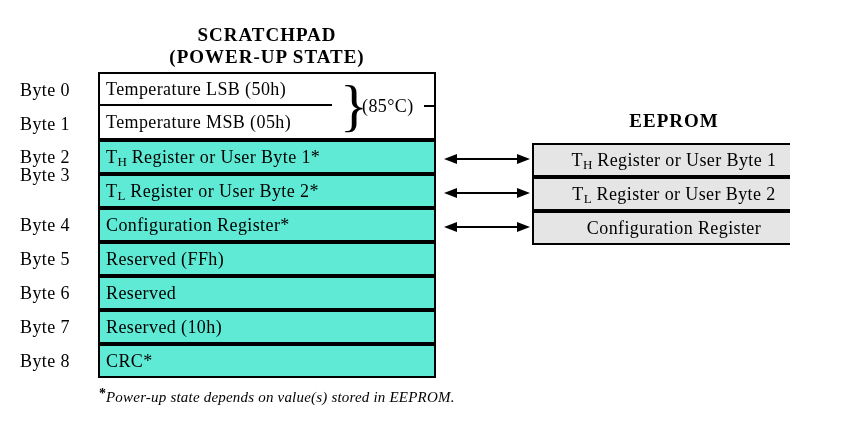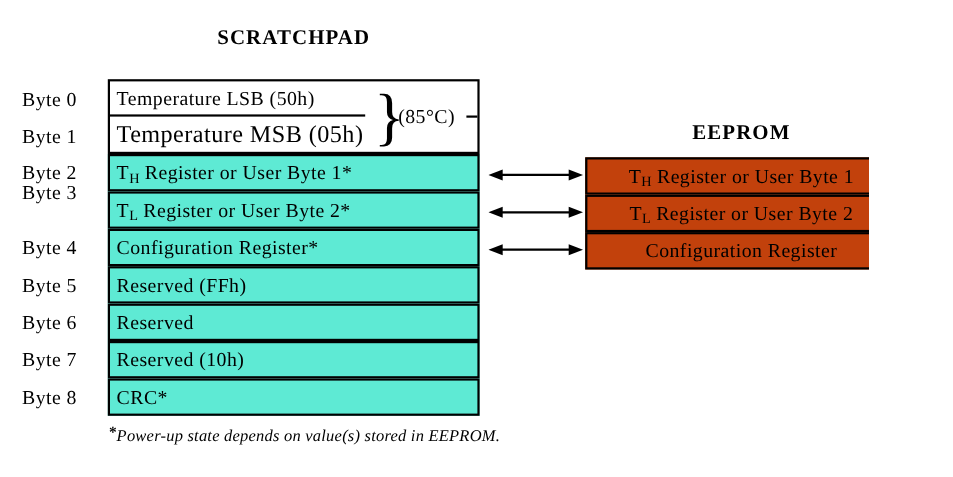--- a/index.html
+++ b/index.html
@@ -14,49 +14,50 @@
               font-weight:bold; font-size:19px; line-height:22px; letter-spacing:1px; }
   
   .byte-label { position:absolute; left:0; width:90px; height:22px; line-height:22px;
                 text-align:center; font-size:18px; letter-spacing:0.4px; }
   
   .sp-group { position:absolute; left:98px; top:72px; width:338px; height:68px;
               border:2px solid #000; box-sizing:border-box; background:#fff; }
   .sp-group .cell0 { position:absolute; left:0; top:0; width:232px; height:30px; line-height:30px;
                      padding-left:6px; font-size:18px; letter-spacing:0.4px; white-space:nowrap; }
   .sp-group .cell1 { position:absolute; left:0; top:32px; width:232px; height:32px; line-height:32px;
-                     padding-left:6px; font-size:22px; letter-spacing:0.4px; white-space:nowrap; }
+                     padding-left:6px; font-size:18px; letter-spacing:0.4px; white-space:nowrap; }
   .temp-divider { position:absolute; left:0; top:30px; width:232px; height:2px; background:#000; }
   .brace { position:absolute; left:240px; top:50%; transform:translateY(-50%);
            font-size:58px; line-height:58px; font-weight:normal; }
   .temp-note { position:absolute; left:262px; top:0; height:64px; display:flex; align-items:center;
                font-size:18px; letter-spacing:0.4px; white-space:nowrap; }
   .temp-dash { position:absolute; right:0; top:31px; width:10px; height:2px; background:#000; }
   
   .sp-row { position:absolute; left:98px; width:338px; height:34px; border:2px solid #000;
             box-sizing:border-box; background:#5eead4; line-height:30px; padding-left:6px;
             font-size:18px; letter-spacing:0.4px; white-space:nowrap; }
   .ee-row { position:absolute; left:532px; width:284px; height:34px; border:2px solid #000;
-            box-sizing:border-box; background:#c2410c; line-height:30px; text-align:center;
+            box-sizing:border-box; background:#e5e5e5; line-height:30px; text-align:center;
             font-size:18px; letter-spacing:0.4px; white-space:nowrap; }
   sub.sb { font-size:13px; line-height:0; vertical-align:-3px; letter-spacing:0; }
   
   .arrow { position:absolute; left:444px; }
   
   .footnote { position:absolute; left:99px; top:386px; font-size:15px; white-space:nowrap; }
   .fn-star { font-weight:bold; font-style:normal; font-size:14px; vertical-align:4px; }
   .fn-text { font-style:italic; letter-spacing:0.2px; }
 </style>
 </head>
 <body>
 
 <div class="canvas">
 
   <div class="sp-title">
     <div>SCRATCHPAD</div>
+    <div>(POWER-UP STATE)</div>
   </div>
 
   <div class="byte-label" style="top:79px">Byte 0</div>
   <div class="byte-label" style="top:113px">Byte 1</div>
   <div class="byte-label" style="top:146px">Byte 2</div>
   <div class="byte-label" style="top:164px">Byte 3</div>
   <div class="byte-label" style="top:214px">Byte 4</div>
   <div class="byte-label" style="top:248px">Byte 5</div>
   <div class="byte-label" style="top:282px">Byte 6</div>
   <div class="byte-label" style="top:316px">Byte 7</div>

